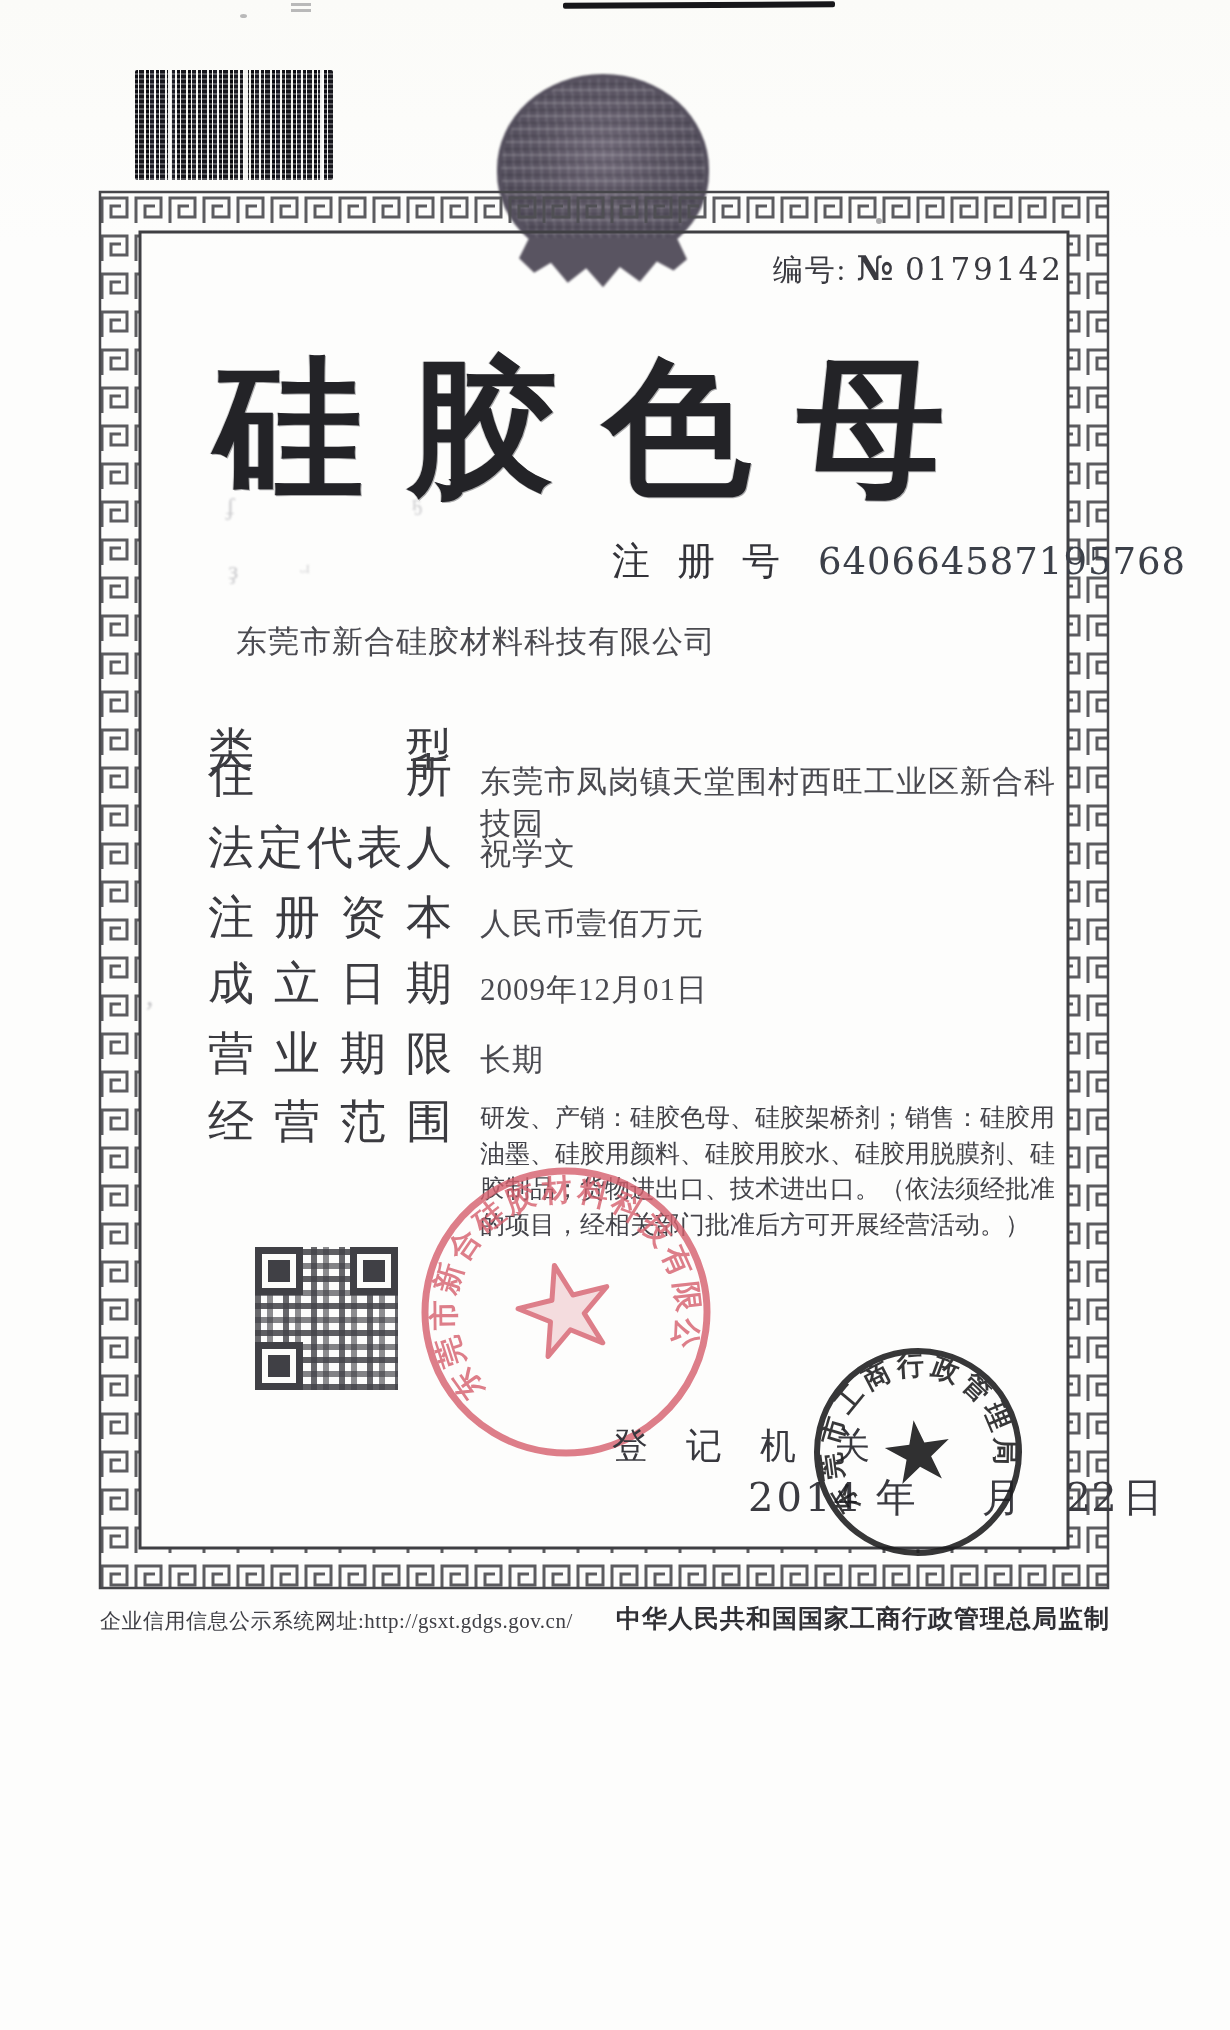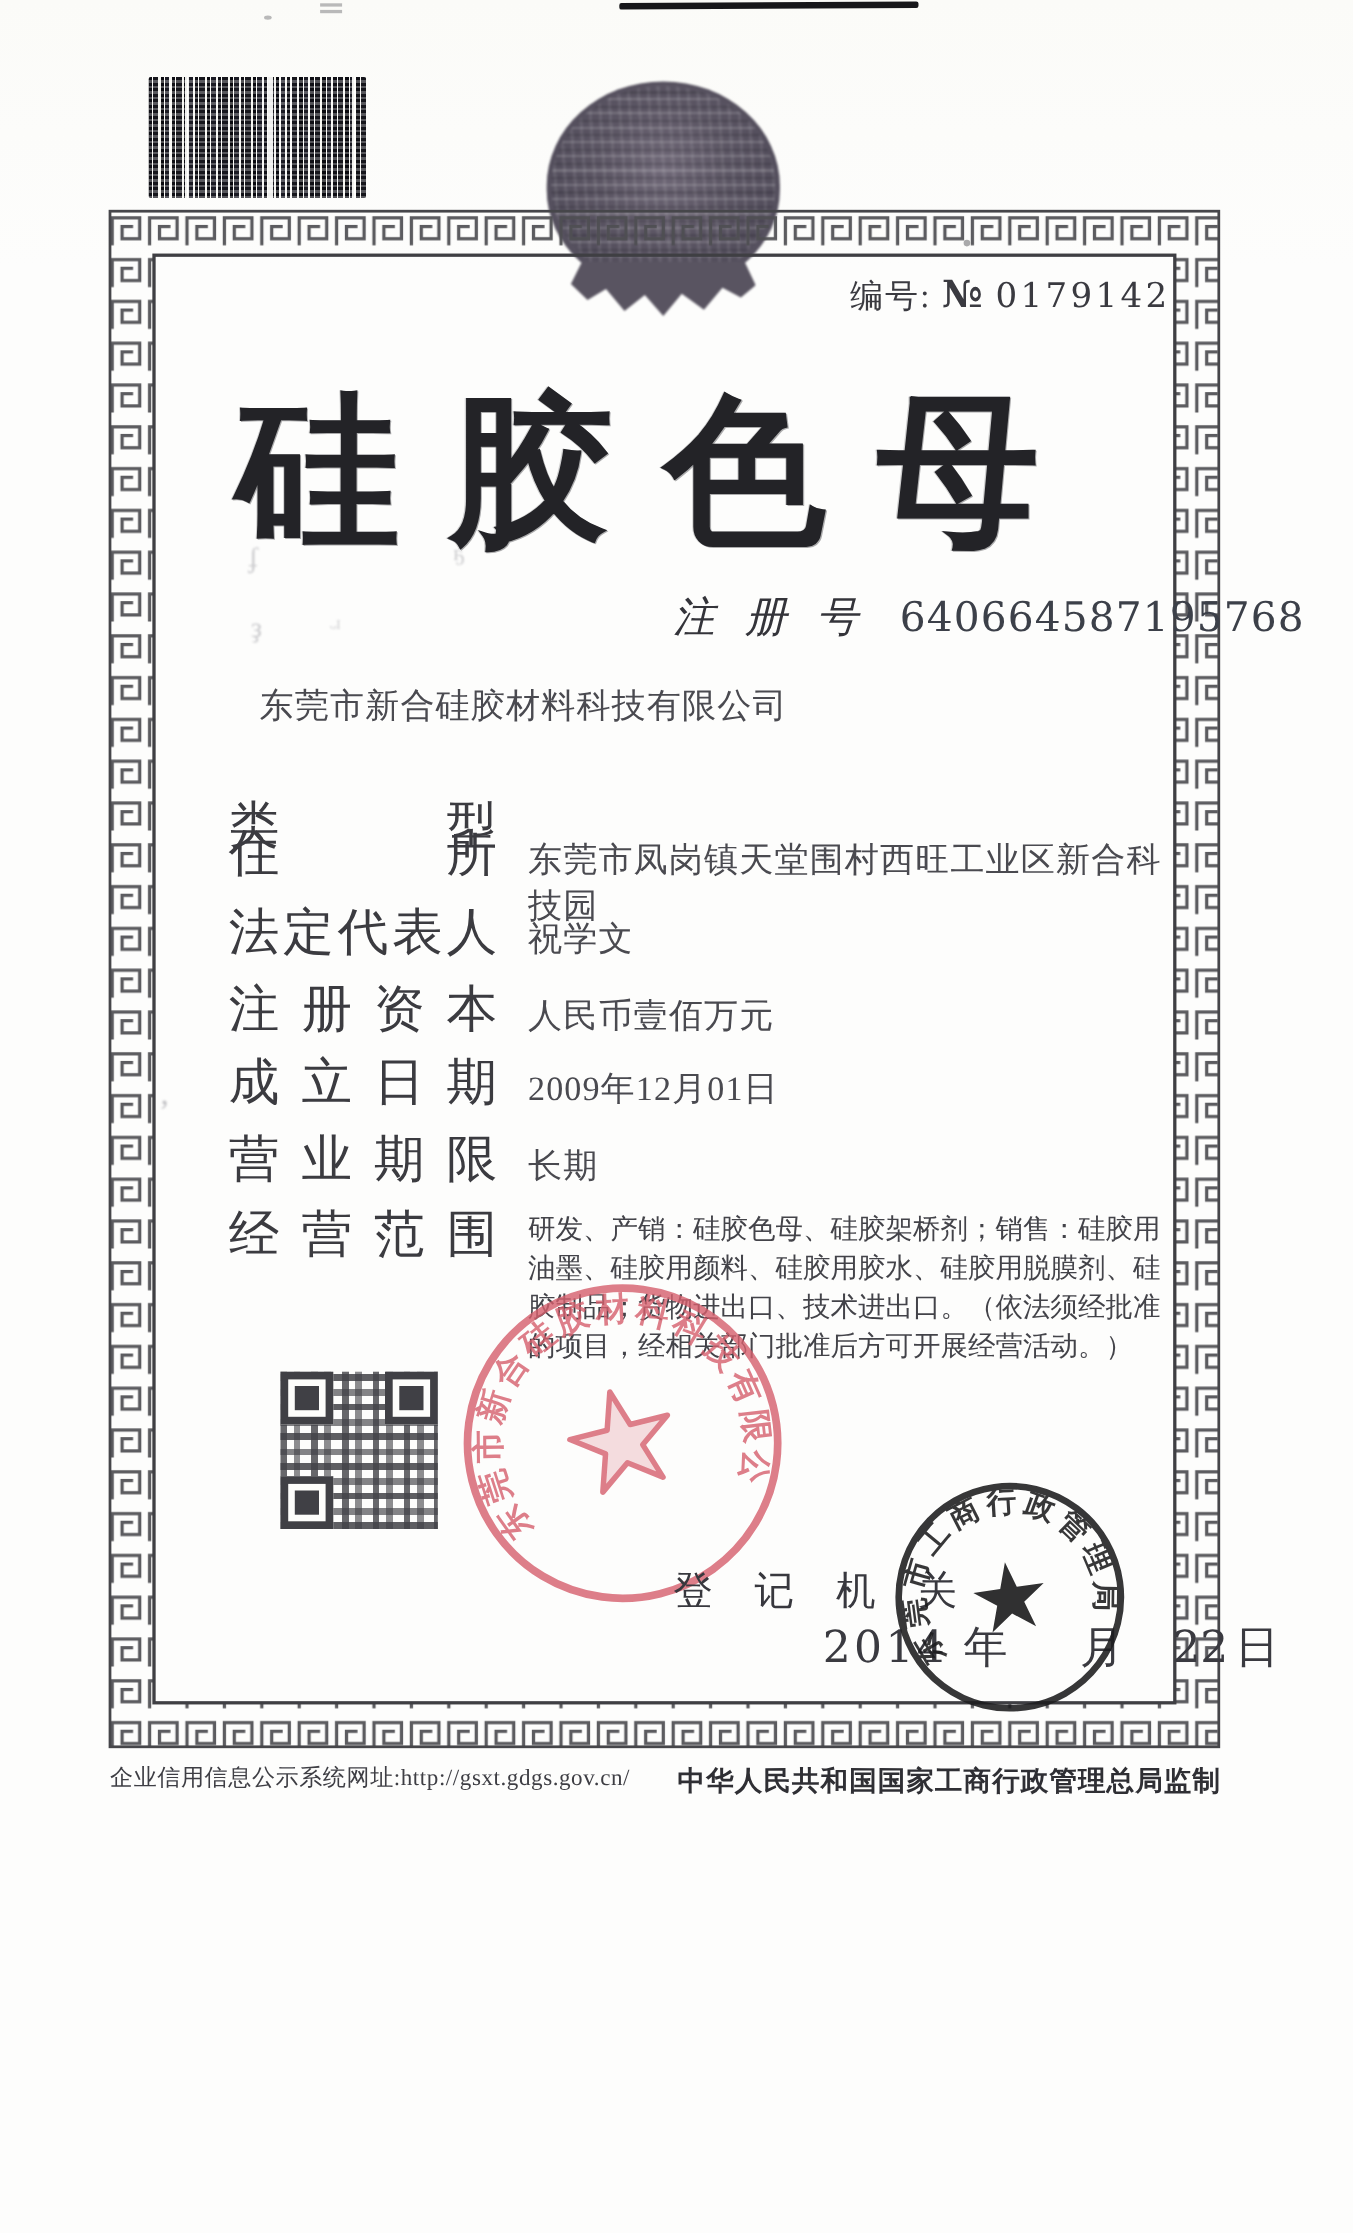--- a/index.html
+++ b/index.html
@@ -61,21 +61,21 @@
 
   .title{
     position:absolute;left:0;top:330px;width:1160px;text-align:center;
     font-family:"DejaVu Sans","Liberation Sans",sans-serif;
     font-size:148px;font-weight:900;letter-spacing:46px;text-indent:46px;
     color:#232327;filter:blur(.4px);
     text-shadow:1px 1px 0 rgba(70,70,75,.45), -1px 0 0 rgba(70,70,75,.25);
   }
 
   .regline{position:absolute;left:612px;top:536px;display:flex;align-items:baseline;}
-  .regline .rlabel{width:168px;font-size:38px;color:#34343a;text-align:justify;text-align-last:justify;font-style:italic;}
+  .regline .rlabel{width:168px;font-size:38px;color:#34343a;text-align:justify;text-align-last:justify;}
   .regline .rvalue{margin-left:38px;font-size:37px;color:#3c4049;font-family:"DejaVu Serif",serif;letter-spacing:1px;}
 
   .fields{position:absolute;left:208px;top:612px;width:860px;}
   .frow{position:absolute;left:0;display:flex;align-items:flex-start;}
   .flabel{
     width:244px;flex:0 0 244px;font-size:46px;color:#3b3b40;
     text-align:justify;text-align-last:justify;line-height:1.05;
     font-family:"Liberation Serif","DejaVu Serif",serif;
   }
   .fvalue{margin-left:28px;font-size:31px;color:#4a4a50;padding-top:9px;letter-spacing:1px;}
@@ -105,21 +105,21 @@
   .registry .glabel{width:258px;font-size:36px;color:#38383e;text-align:justify;text-align-last:justify;}
 
   .dateline{position:absolute;left:748px;top:1470px;display:flex;align-items:baseline;font-size:40px;color:#3a3a40;}
   .dateline .dyear{font-family:"DejaVu Serif",serif;letter-spacing:3px;}
   .dateline .dunit{margin-left:14px;}
   .dateline .dmonth{margin-left:66px;}
   .dateline .dday{margin-left:44px;font-family:"DejaVu Serif",serif;}
   .dateline .ddayunit{margin-left:6px;}
 
   
-  .footer{position:absolute;left:100px;top:1602px;width:1010px;display:flex;justify-content:space-between;align-items:flex-start;}
+  .footer{position:absolute;left:100px;top:1602px;width:1010px;display:flex;justify-content:space-between;align-items:flex-end;}
   .footer .fl{font-size:21px;color:#3e3e44;font-family:"Liberation Serif","DejaVu Serif",serif;letter-spacing:.5px;}
   .footer .fr{font-size:25px;color:#2f2f34;font-weight:600;letter-spacing:1px;}
 </style>
 </head>
 <body>
 
 <div class="page">
 
   <div class="streak-top"></div>
   <div class="mark m1"></div>

